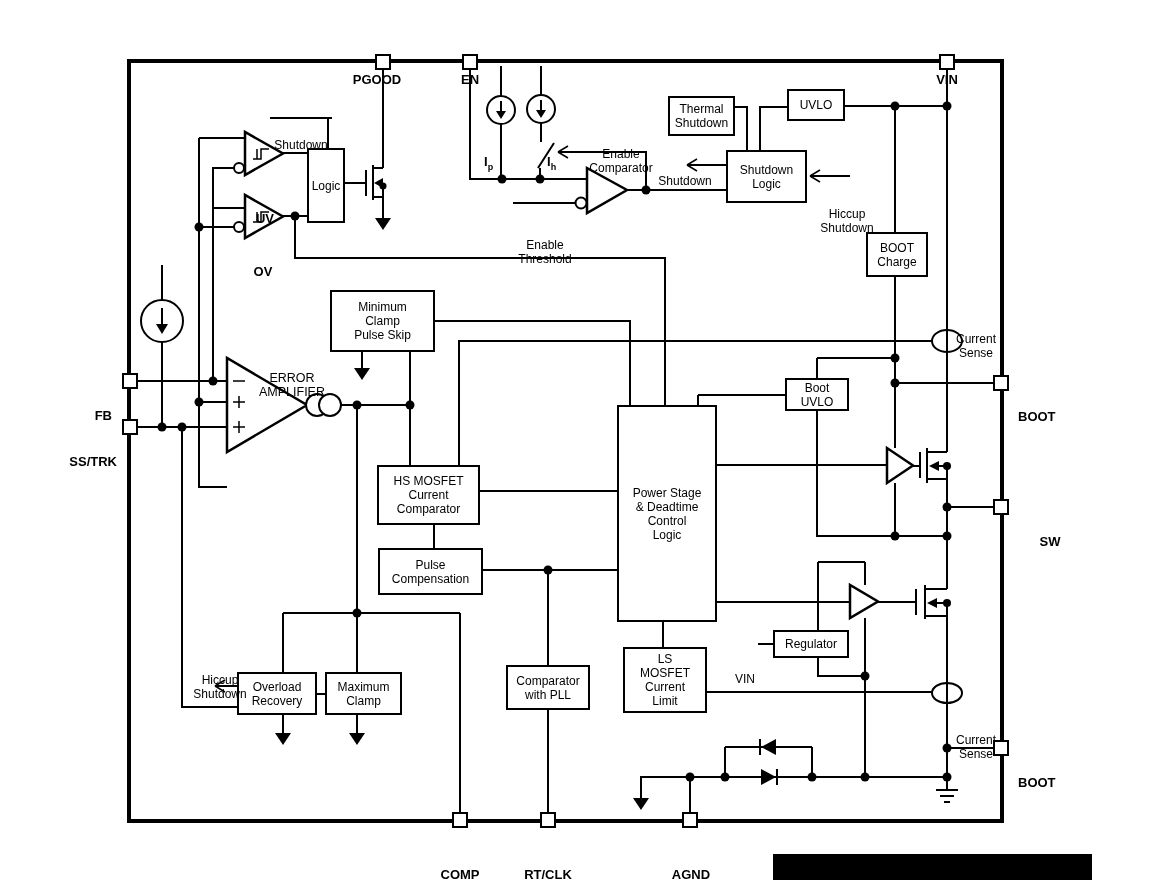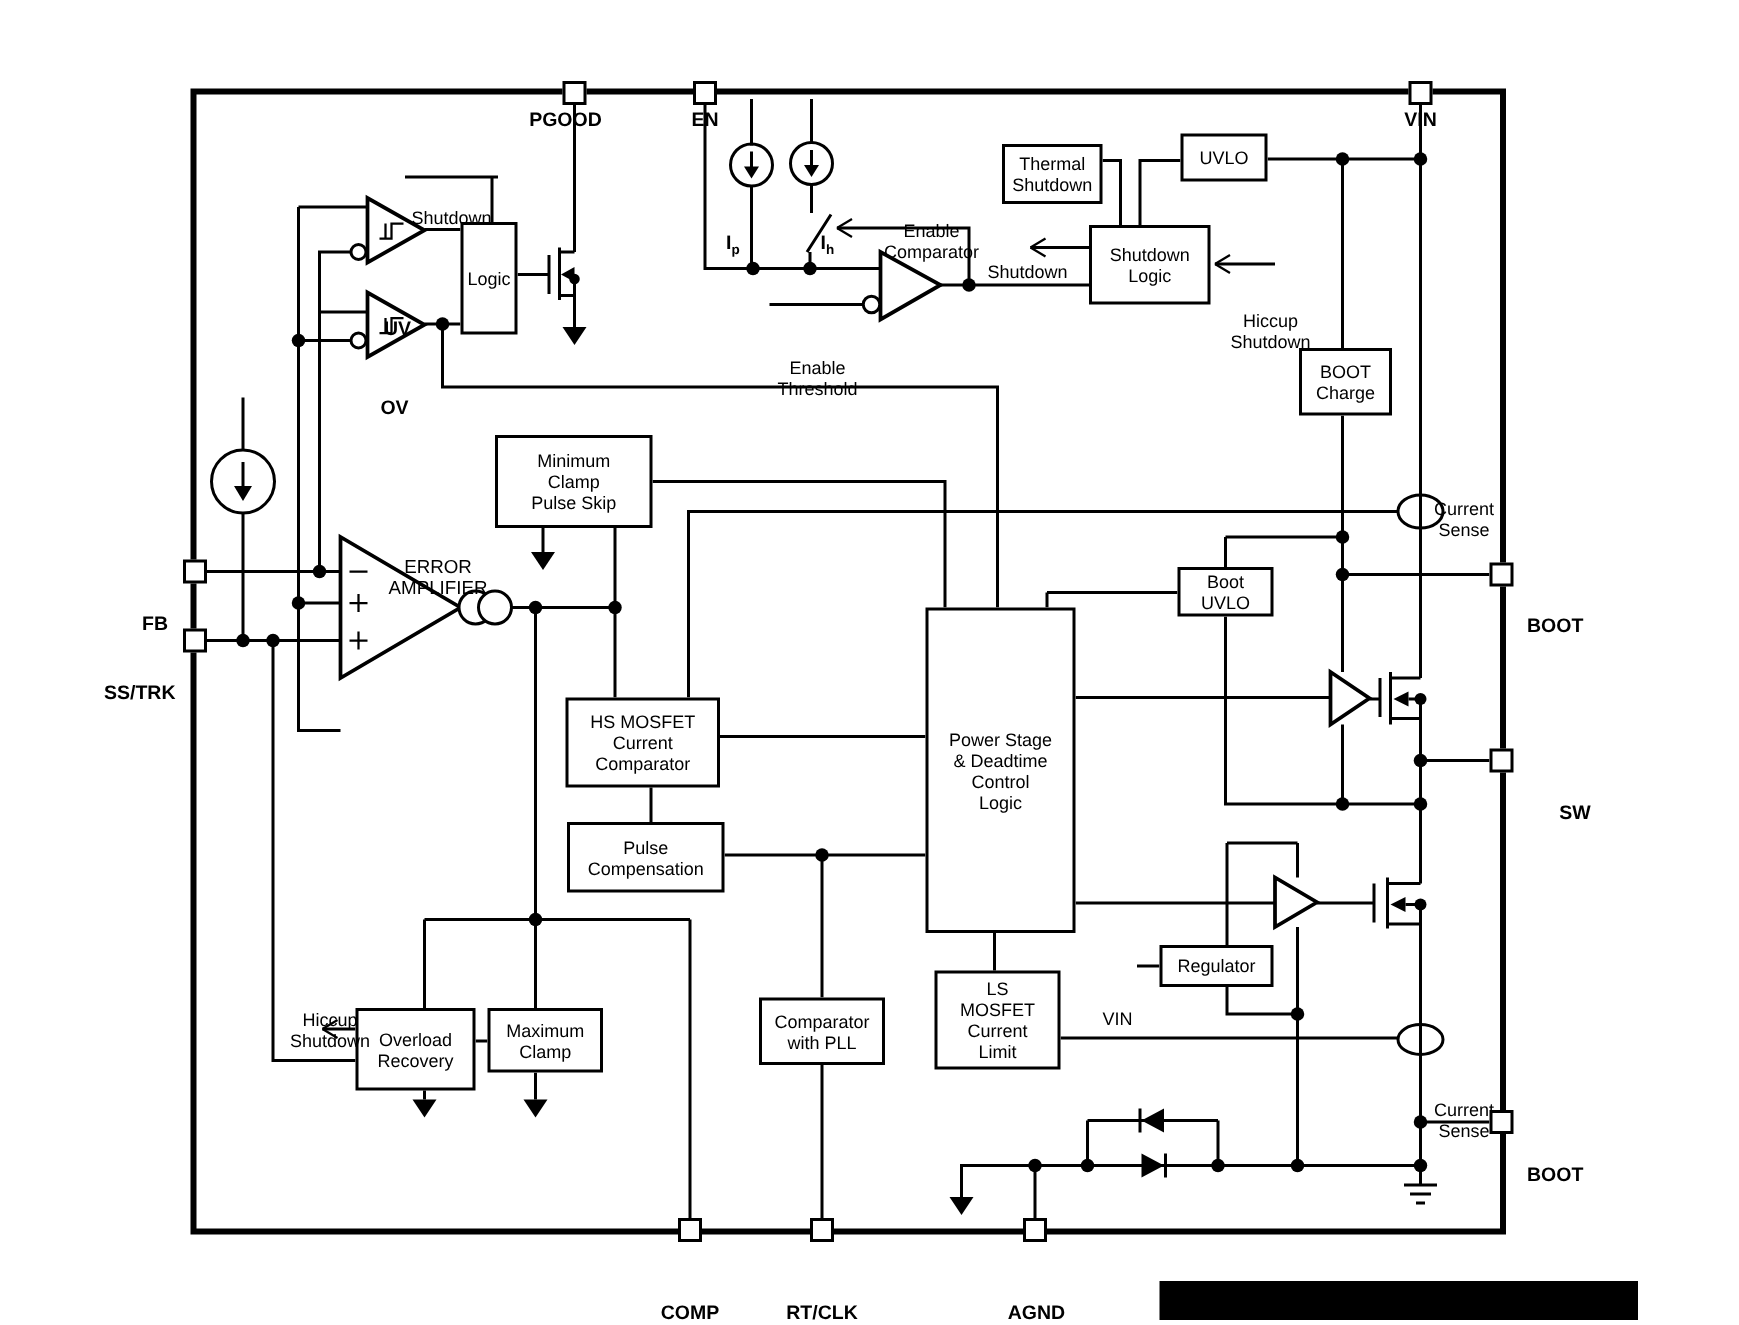--- a/index.html
+++ b/index.html
@@ -224,21 +224,21 @@
 <div class="blk" style="left:617px;top:405px;width:100px;height:217px">Power Stage
 &amp; Deadtime
 Control
 Logic</div>
 <div class="blk" style="left:506px;top:665px;width:84px;height:45px">Comparator
 with PLL</div>
 <div class="blk" style="left:623px;top:647px;width:84px;height:66px">LS
 MOSFET
 Current
 Limit</div>
-<div class="blk" style="left:237px;top:672px;width:80px;height:55px">Overload
+<div class="blk" style="left:237px;top:672px;width:80px;height:43px">Overload
 Recovery</div>
 <div class="blk" style="left:325px;top:672px;width:77px;height:43px">Maximum
 Clamp</div>
 <div class="blk" style="left:773px;top:630px;width:76px;height:28px">Regulator</div>
 
 <div class="lbl" style="left:261px;top:103px;width:80px">Shutdown</div>
 <div class="lbl b" style="left:243px;top:177px;width:44px">UV</div>
 <div class="lbl b" style="left:241px;top:230px;width:44px">OV</div>
 <div class="lbl b" style="left:484px;top:120px;width:20px;text-align:left"><span>I</span><span class="sub">p</span></div>
 <div class="lbl b" style="left:547px;top:120px;width:20px;text-align:left"><span>I</span><span class="sub">h</span></div>

